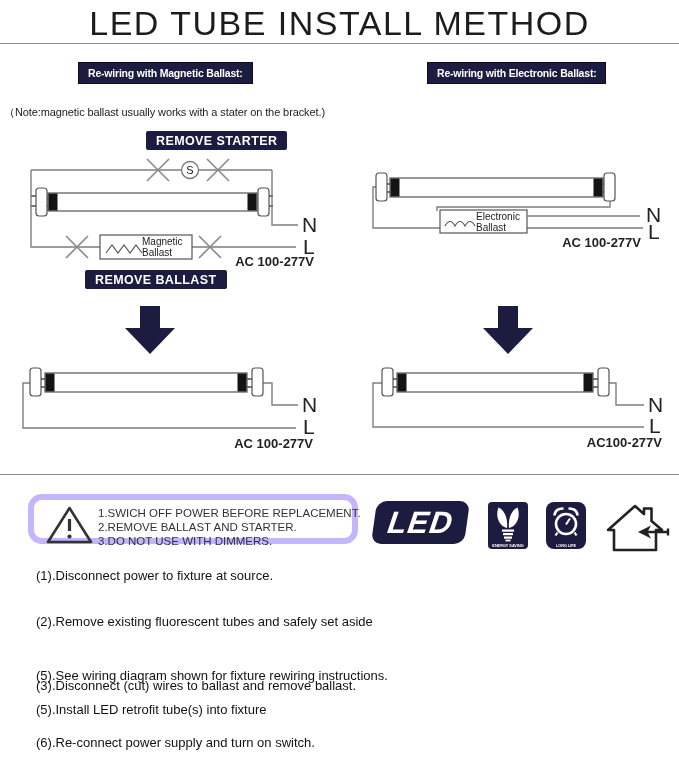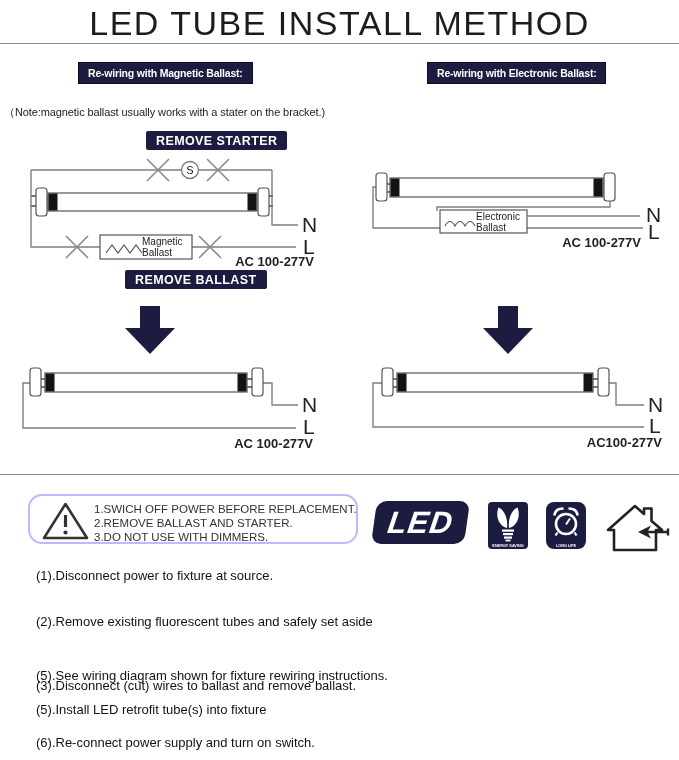--- a/index.html
+++ b/index.html
@@ -23,21 +23,21 @@
   svg.diag{position:absolute;overflow:visible;}
   svg.diag text{font-family:"Liberation Sans",sans-serif;fill:#222;}
   .wire{stroke:var(--wire);stroke-width:1.4;fill:none;}
   .xmark{stroke:#8a8a8a;stroke-width:1.6;fill:none;}
   .boxline{stroke:#555;stroke-width:1.2;}
   .nl{font-size:21px;fill:#222;}
   .volt{font-size:13px;font-weight:600;fill:#222;}
   .balltxt{font-size:10px;font-weight:500;fill:#222;}
   .arrow{position:absolute;}
   .warnbox{position:absolute;left:28px;top:494px;width:330px;height:50px;
-           border:2px solid #c4b5fd;border-radius:14px;box-sizing:border-box;background:#fff;}
+           border:6px solid #c4b5fd;border-radius:14px;box-sizing:border-box;background:#fff;}
   .warn-tri{position:absolute;left:12px;top:5px;}
   .warn-lines{position:absolute;left:64px;top:7px;font-size:11.5px;font-weight:500;
               color:#333;line-height:13.8px;white-space:nowrap;}
   .led-logo{position:absolute;left:374px;top:501px;width:93px;height:43px;background:var(--navy);
             border-radius:10px;transform:skewX(-8deg);display:flex;align-items:center;justify-content:center;}
   .led-logo span{color:#fff;font-size:31px;font-weight:700;font-style:italic;letter-spacing:1px;}
   .icon{position:absolute;}
   .step{position:absolute;left:36px;font-size:13px;color:#121212;white-space:nowrap;}
 </style>
 </head>
@@ -72,21 +72,21 @@
     <rect x="247.5" y="43.5" width="9" height="17" fill="#141414"></rect>
     <rect x="100" y="85" width="92" height="24" fill="#fff" class="boxline"></rect>
     <path d="M106,103 L112,95 L118,103 L124,95 L130,103 L136,95 L142,103" stroke="#555" stroke-width="1.2" fill="none"></path>
     <text x="142" y="95" class="balltxt">Magnetic</text>
     <text x="142" y="106" class="balltxt">Ballast</text>
     <text x="302" y="82" class="nl">N</text>
     <text x="303" y="104" class="nl">L</text>
     <text x="314" y="116" text-anchor="end" class="volt">AC 100-277V</text>
   </svg>
 
-  <div class="badge sq" style="left:85px;top:270px;margin-left:40px;">REMOVE BALLAST</div>
+  <div class="badge sq" style="left:85px;top:270px;">REMOVE BALLAST</div>
 
   <svg class="diag" style="left:360px;top:155px;" width="319" height="102" viewBox="0 0 319 102">
     <polyline class="wire" points="16,32 13,32 13,73 283,73"></polyline>
     <polyline class="wire" points="250,46 250,52 77,52 77,56"></polyline>
     <path d="M26,29 h5 M26,37 h5 M241,29 h4 M241,37 h4" stroke="#777" stroke-width="2.2"></path>
     <rect x="16" y="18" width="11" height="28" rx="3" fill="#fff" class="boxline"></rect>
     <rect x="244" y="18" width="11" height="28" rx="3" fill="#fff" class="boxline"></rect>
     <rect x="30" y="23" width="213" height="19" fill="#fff" class="boxline"></rect>
     <rect x="30.5" y="23.5" width="9" height="18" fill="#141414"></rect>
     <rect x="233.5" y="23.5" width="9" height="18" fill="#141414"></rect>

